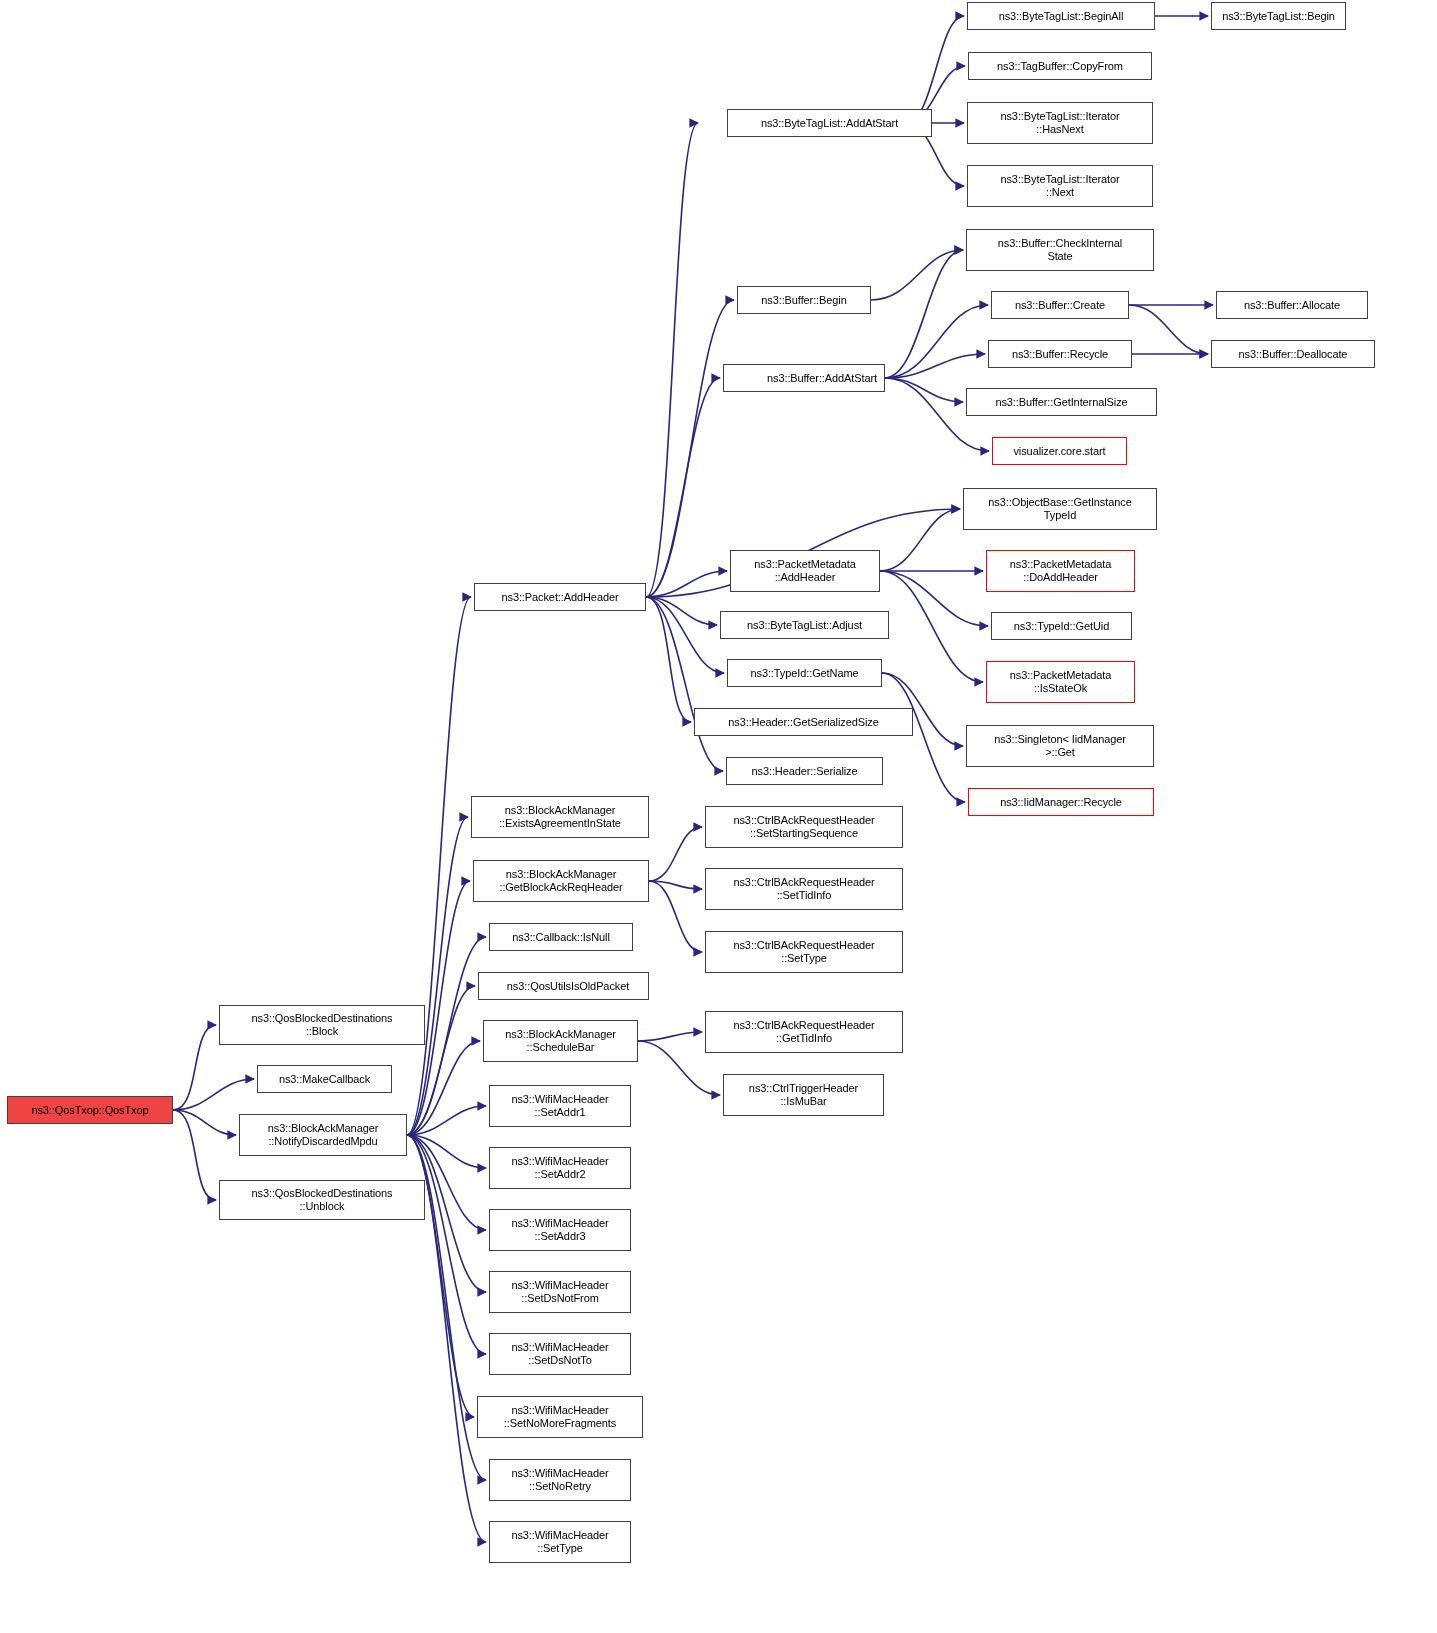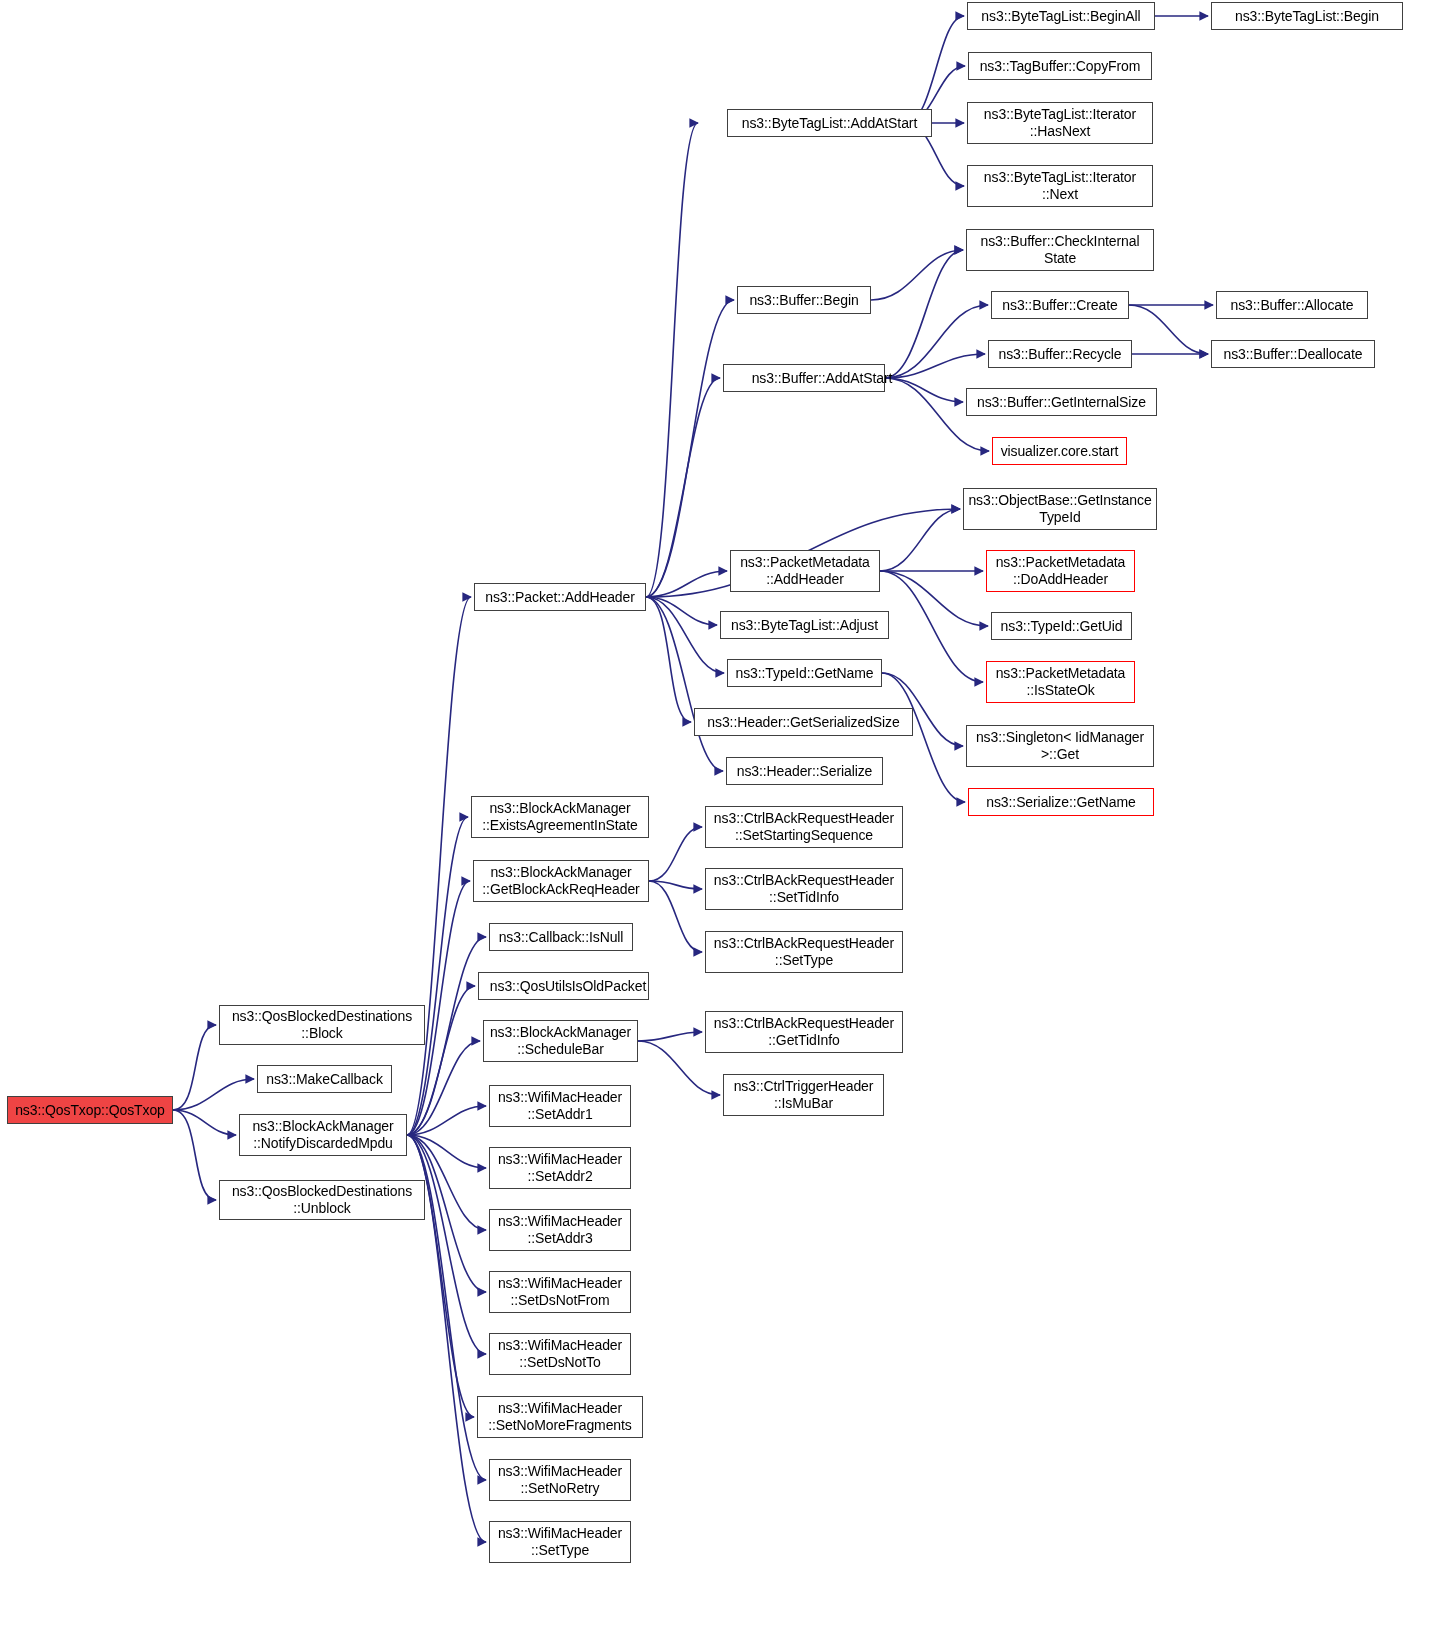--- a/index.html
+++ b/index.html
@@ -22,21 +22,21 @@
     width: 1437px;
     height: 1633px;
     pointer-events: none;
   }
   .node {
     position: absolute;
     box-sizing: border-box;
     border: 1px solid #404040;
     background: #ffffff;
     color: #000000;
-    font-size: 14px;
+    font-size: 11px;
     line-height: 1.18;
     text-align: center;
     display: flex;
     align-items: center;
     justify-content: center;
     padding: 1px 4px;
     white-space: pre-line;
     letter-spacing: -0.1px;
   }
   .node.red {
@@ -179,18 +179,18 @@
       <div class="node red" style="left: 992px; top: 437px; width: 135px; height: 28px;">visualizer.core.start</div>
       <div class="node" style="left: 963px; top: 488px; width: 194px; height: 42px;">ns3::ObjectBase::GetInstance
 TypeId</div>
       <div class="node red" style="left: 986px; top: 550px; width: 149px; height: 42px;">ns3::PacketMetadata
 ::DoAddHeader</div>
       <div class="node" style="left: 991px; top: 612px; width: 141px; height: 28px;">ns3::TypeId::GetUid</div>
       <div class="node red" style="left: 986px; top: 661px; width: 149px; height: 42px;">ns3::PacketMetadata
 ::IsStateOk</div>
       <div class="node" style="left: 966px; top: 725px; width: 188px; height: 42px;">ns3::Singleton&lt; IidManager
 &gt;::Get</div>
-      <div class="node red" style="left: 968px; top: 788px; width: 186px; height: 28px;">ns3::Serialize::GetName</div>
-      <div class="node" style="left: 1211px; top: 2px; width: 192px; height: 28px;">ns3::ByteTagList::Begin</div>
+      <div class="node red" style="left: 968px; top: 788px; width: 186px; height: 28px;">ns3::IidManager::Recycle</div>
+      <div class="node" style="left: 1211px; top: 2px; width: 135px; height: 28px;">ns3::ByteTagList::Begin</div>
       <div class="node" style="left: 1216px; top: 291px; width: 152px; height: 28px;">ns3::Buffer::Allocate</div>
       <div class="node" style="left: 1211px; top: 340px; width: 164px; height: 28px;">ns3::Buffer::Deallocate</div>
     </div>
 </div>
 
 </body></html>

